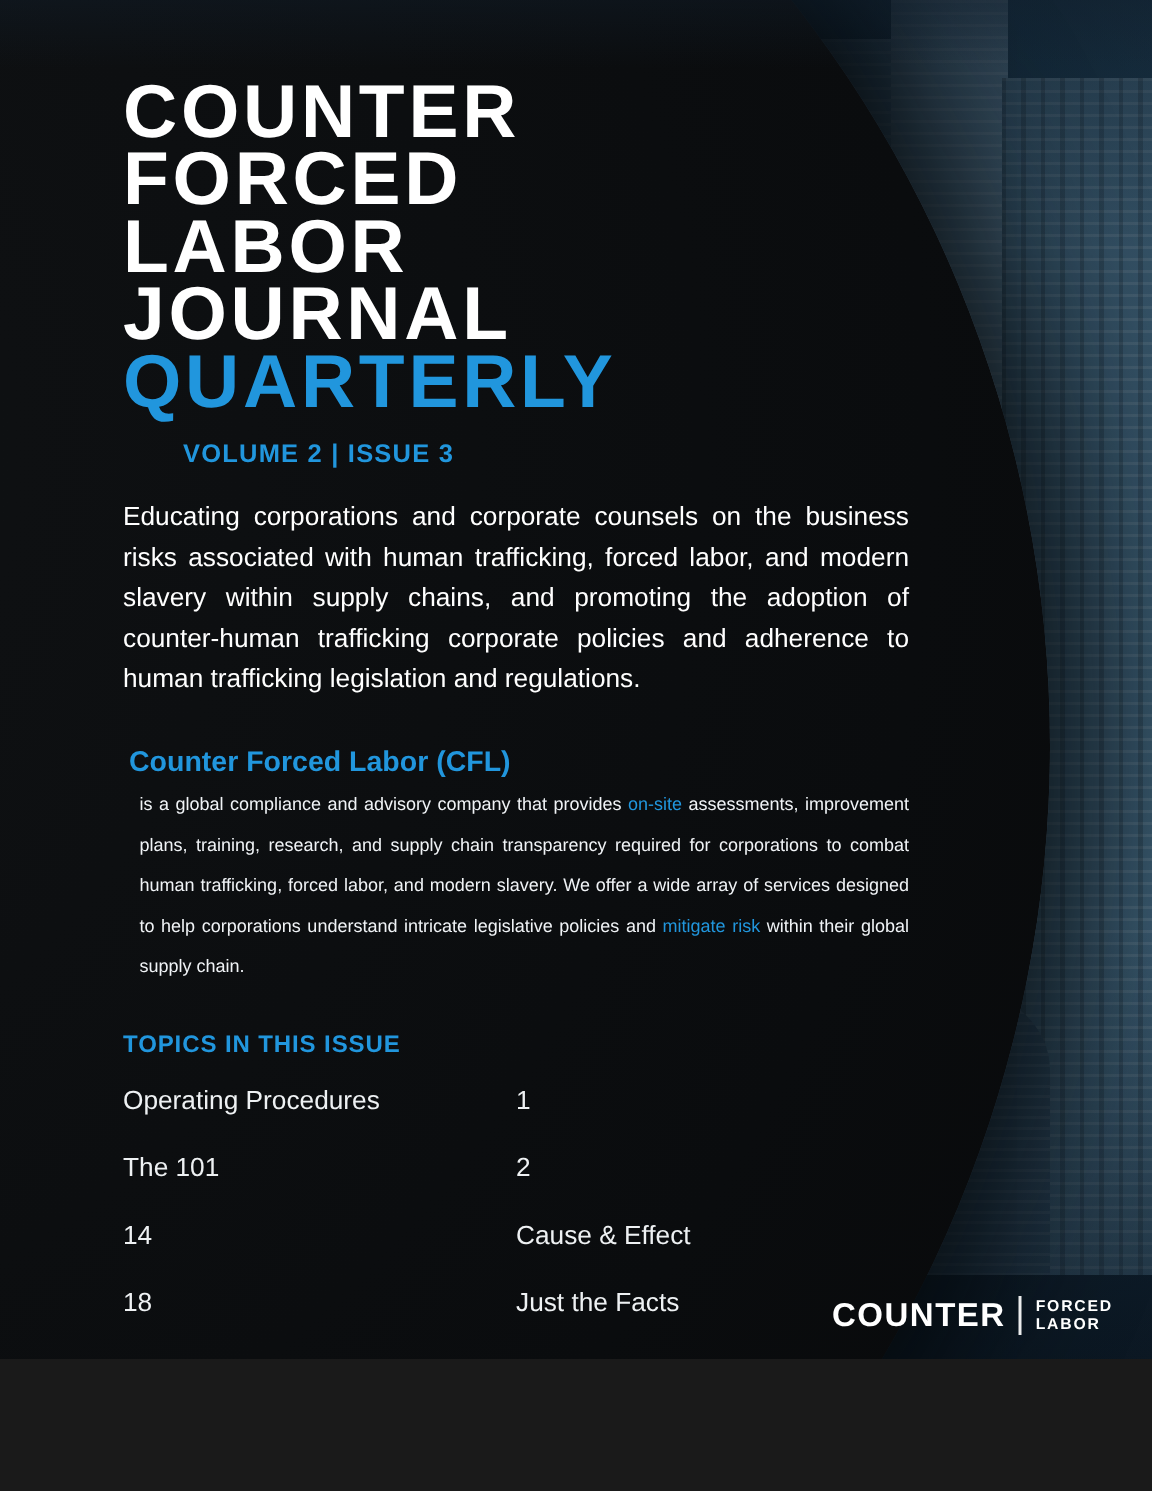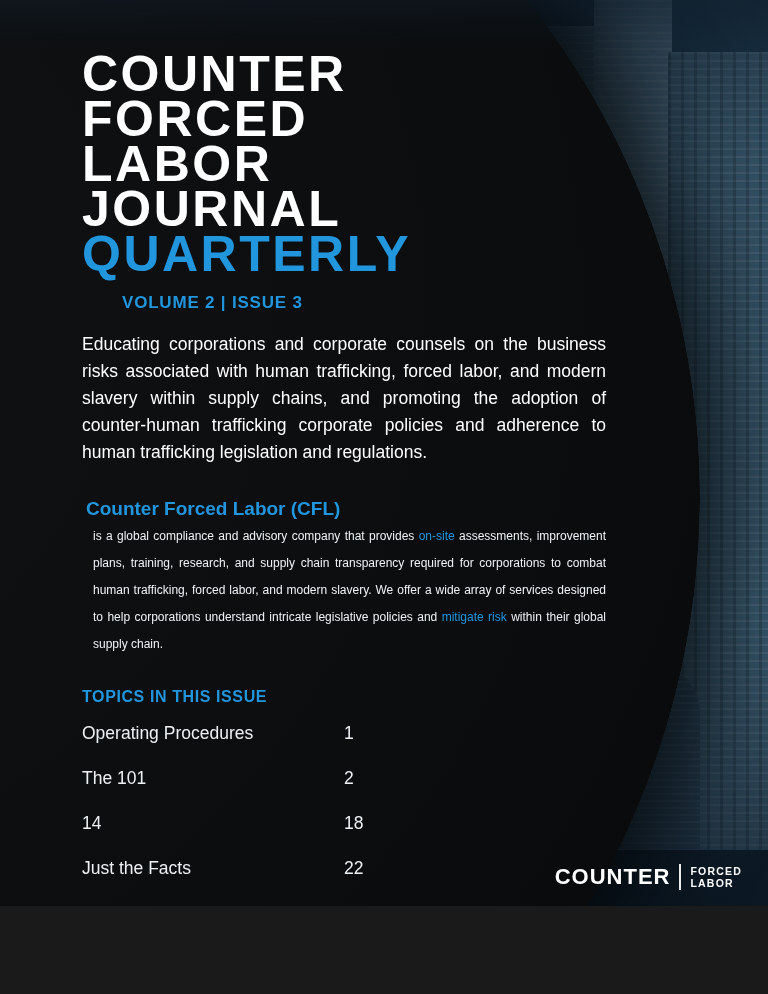--- a/index.html
+++ b/index.html
@@ -97,20 +97,21 @@
       <p class="about-text"><span>is a global compliance and advisory company that provides </span><span class="accent-text">on-site</span><span> assessments, improvement plans, training, research, and supply chain transparency required for corporations to combat human trafficking, forced labor, and modern slavery. We offer a wide array of services designed to help corporations understand intricate legislative policies and </span><span class="accent-text">mitigate risk</span><span> within their global supply chain.</span></p>
     </div>
 
     <div class="topics-heading">TOPICS IN THIS ISSUE</div>
     <div class="toc">
         <div class="toc-title">Operating Procedures</div>
         <div class="toc-page">1</div>
         <div class="toc-title">The 101</div>
         <div class="toc-page">2</div>
         <div class="toc-page">14</div>
+        <div class="toc-title">Cause &amp; Effect</div>
         <div class="toc-page">18</div>
         <div class="toc-title">Just the Facts</div>
         <div class="toc-page">22</div>
         <div class="toc-title">CSR Check</div>
         <div class="toc-page">23</div>
         <div class="toc-title">In the News</div>
         <div class="toc-page">29</div>
       </div>
   </div>
 

